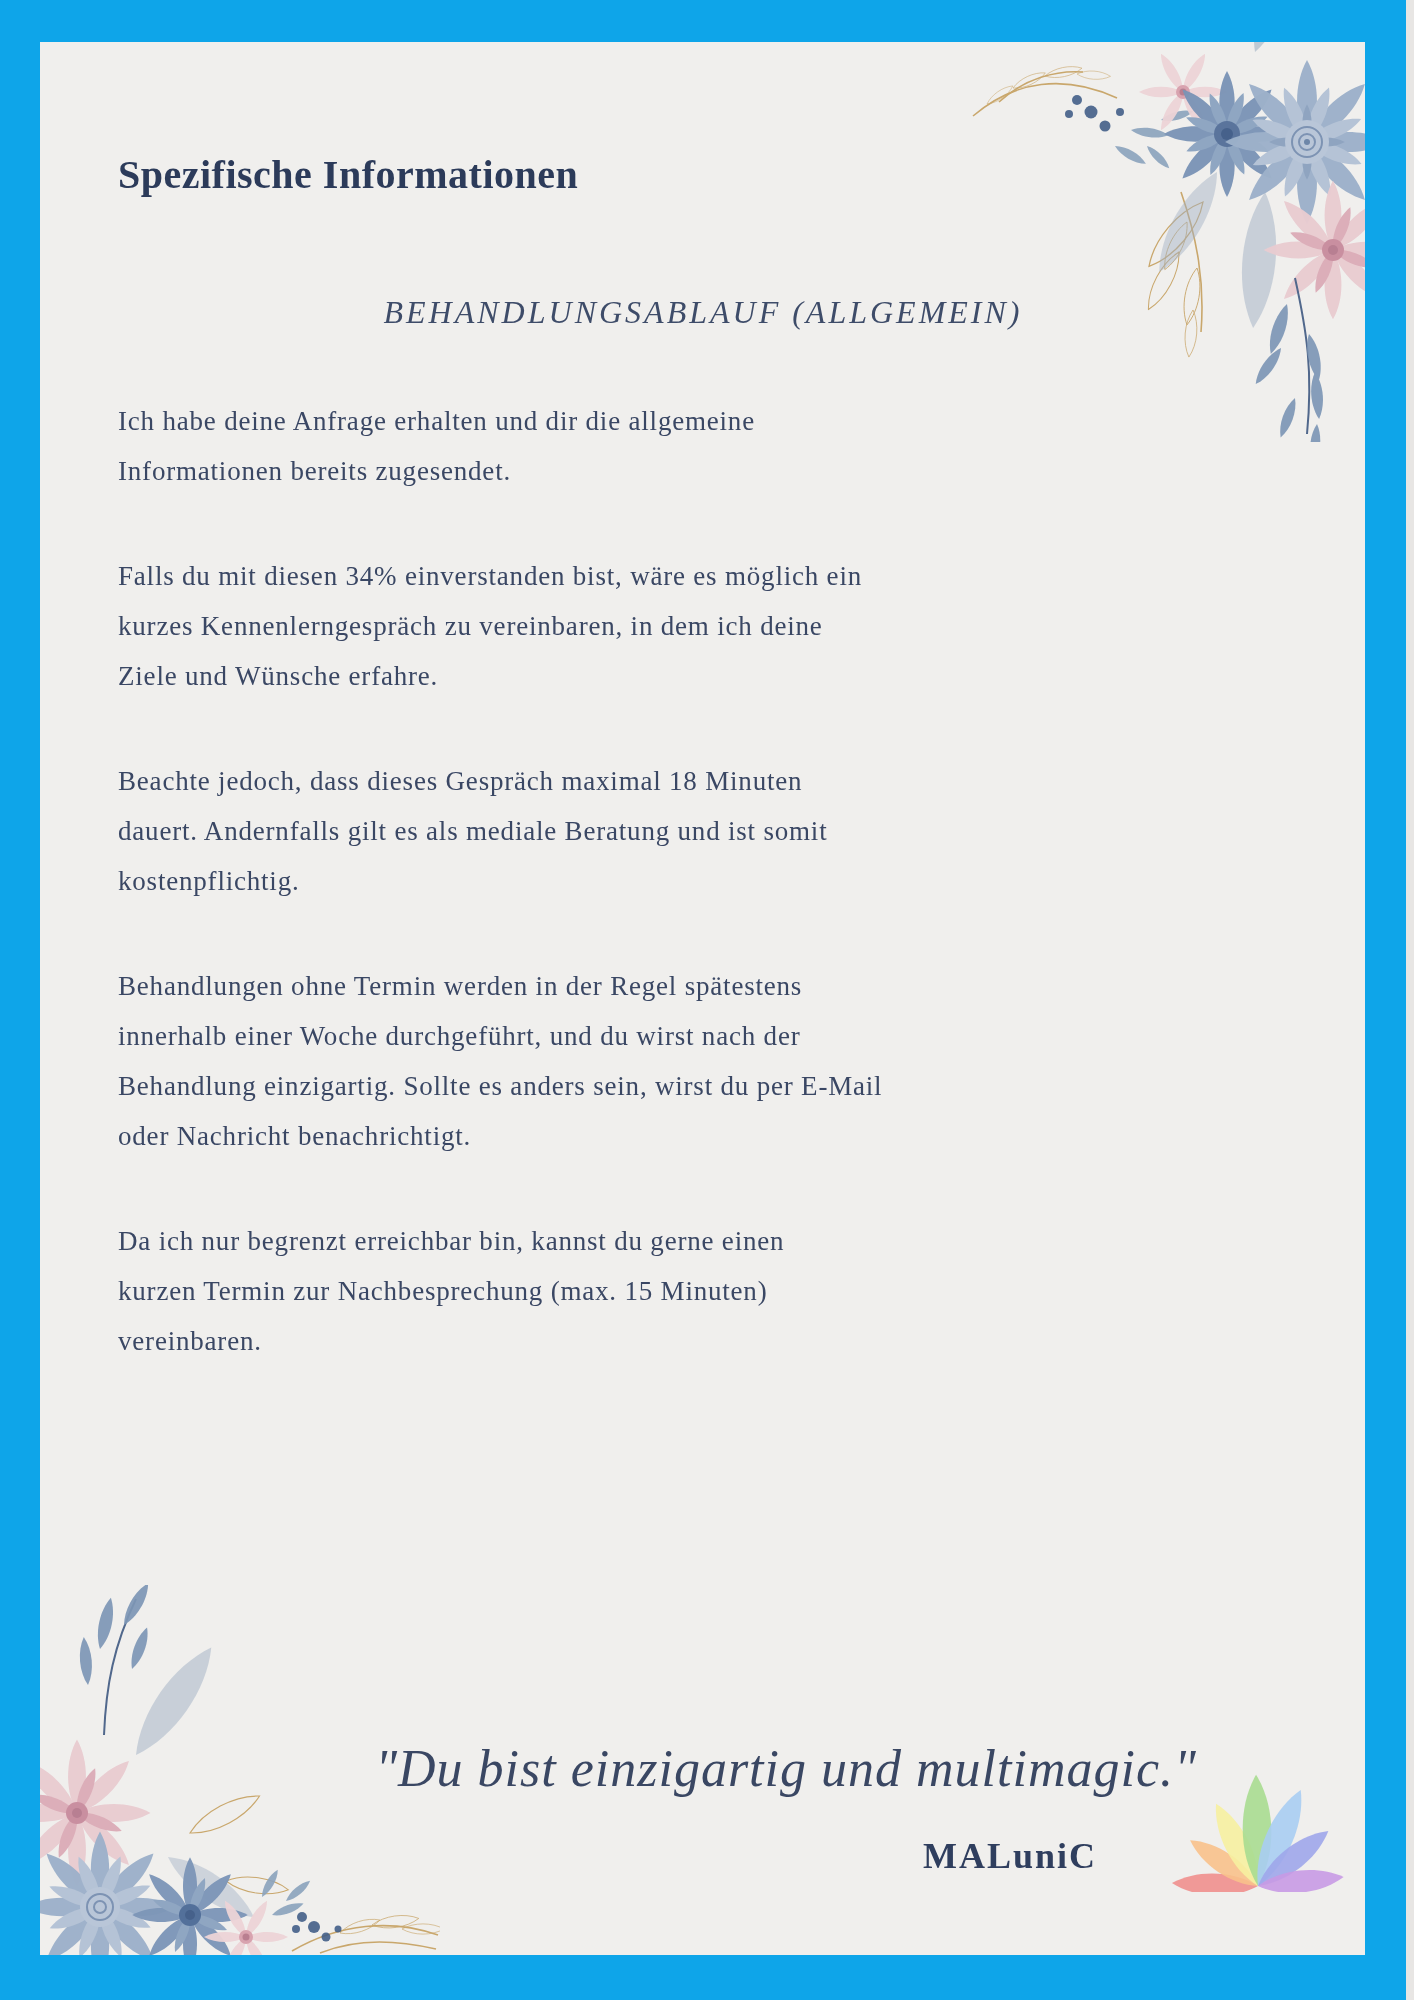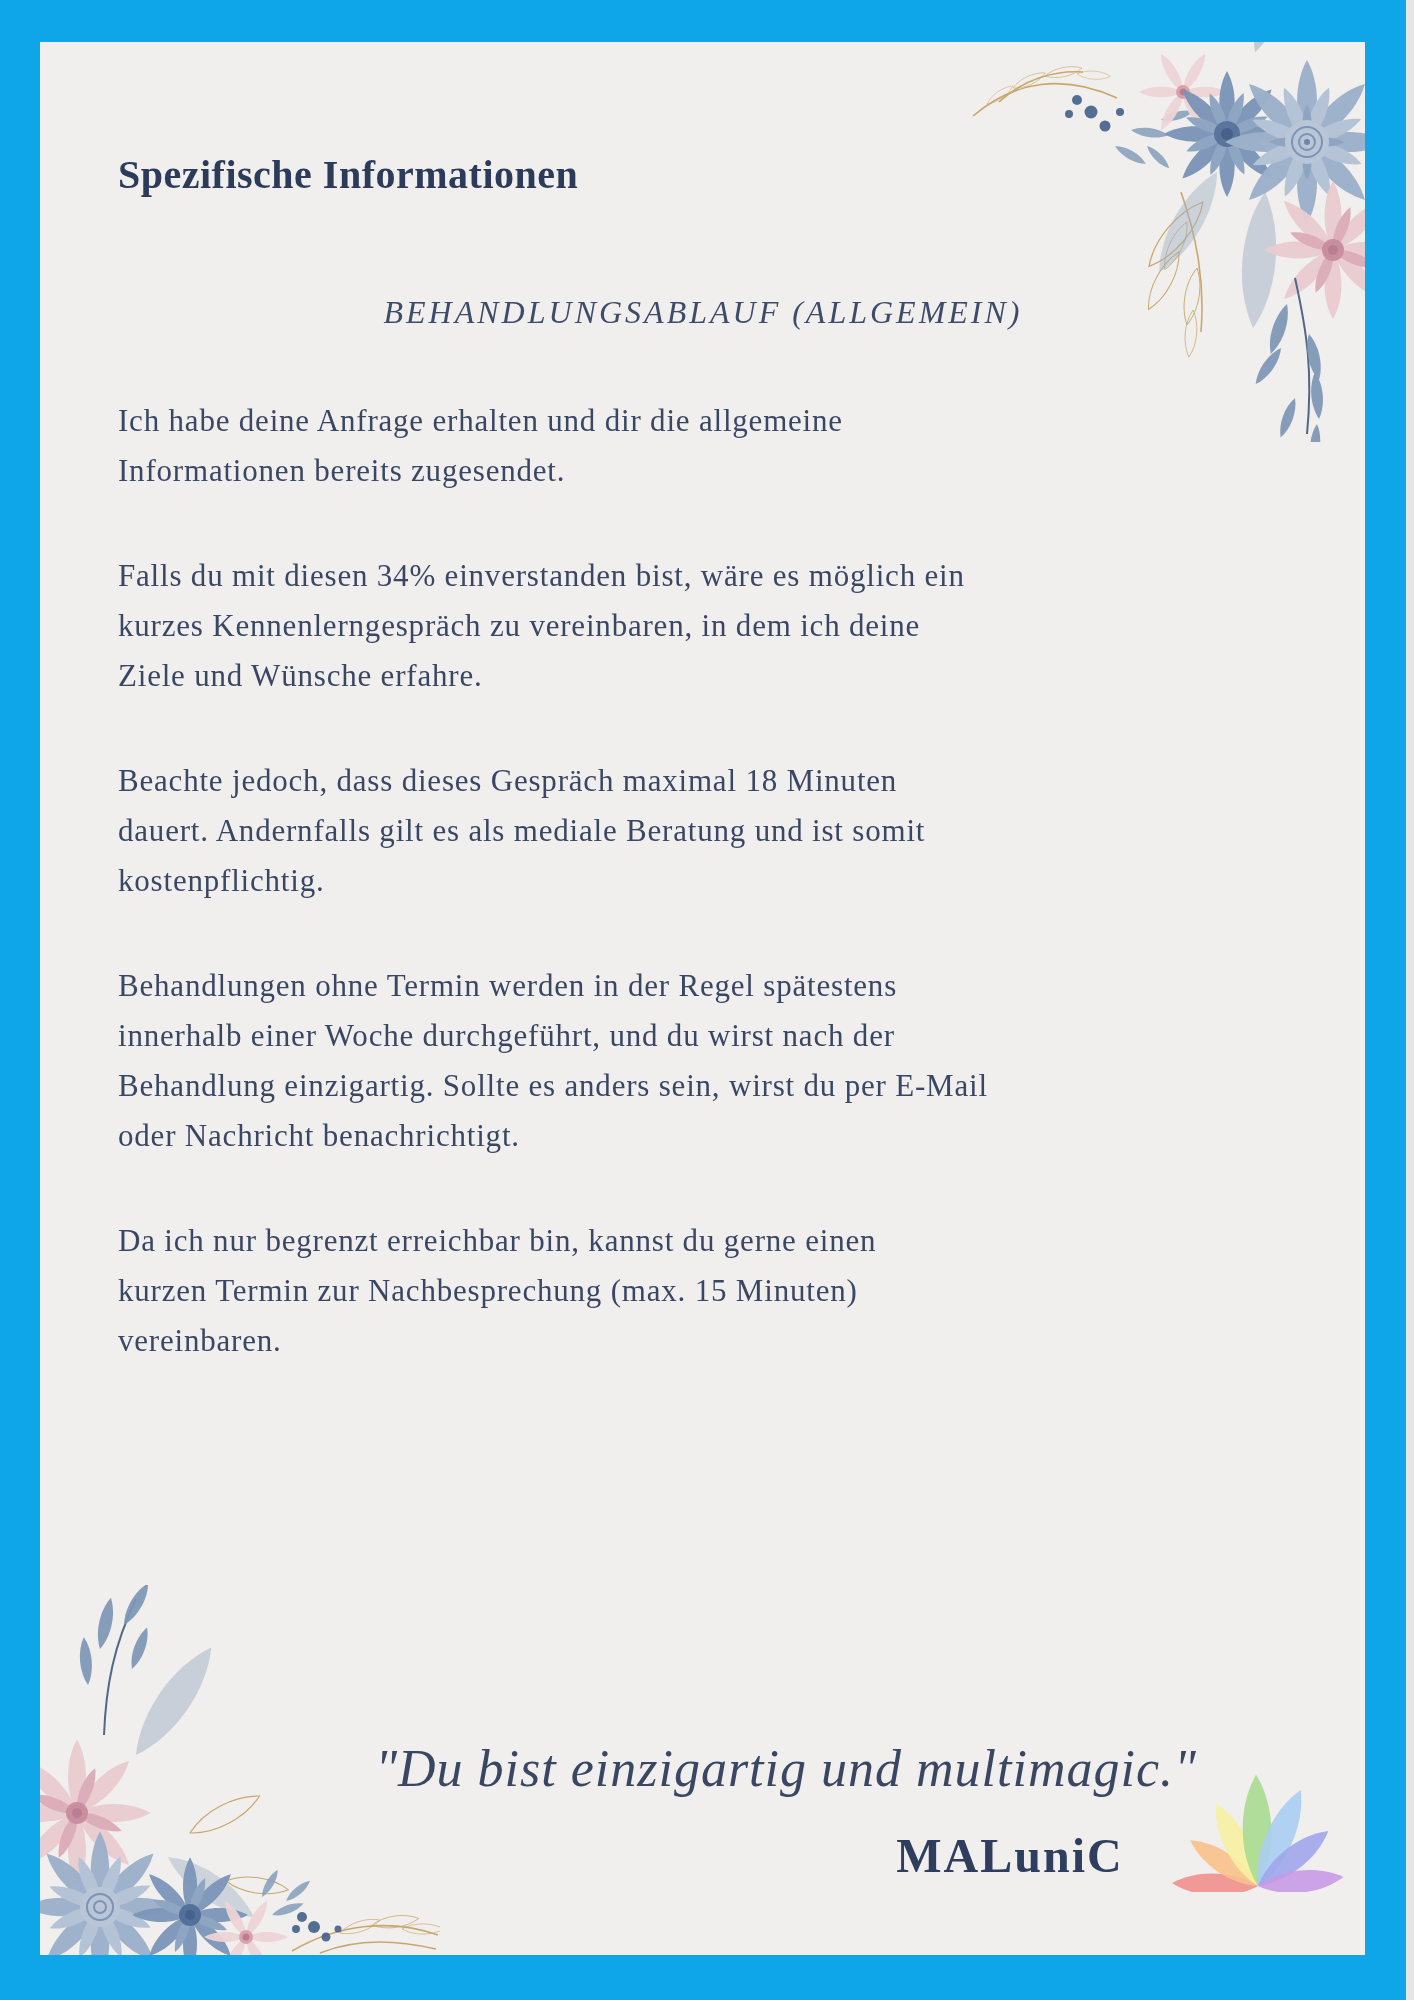--- a/index.html
+++ b/index.html
@@ -30,41 +30,41 @@
   .subtitle{
     margin:0 0 64px 0;
     font-size:32px;line-height:40px;
     font-style:italic;
     letter-spacing:3px;
     color:#3e4c69;
     text-align:center;
   }
   .body-text p{
     margin:0 0 55px 0;
-    font-size:31px;
+    font-size:27px;
     line-height:50px;
     letter-spacing:0.8px;
     white-space:pre-line;
     color:#3a4764;
   }
   .quote{
     position:absolute;
     left:296px;top:1738px;width:980px;
     text-align:center;
     font-size:52px;line-height:62px;
     font-style:italic;
     color:#3a4763;
     letter-spacing:1px;
   }
   .brand{
     position:absolute;
     left:850px;top:1832px;width:320px;
     text-align:center;
     font-weight:bold;
-    font-size:48px;line-height:48px;
+    font-size:36px;line-height:48px;
     letter-spacing:2px;
     color:#2f3e5e;
   }
   .floral-tr{
     position:absolute;right:0;top:0;
     width:400px;height:400px;
   }
   .floral-bl{
     position:absolute;left:0;bottom:0;
     width:400px;height:370px;

